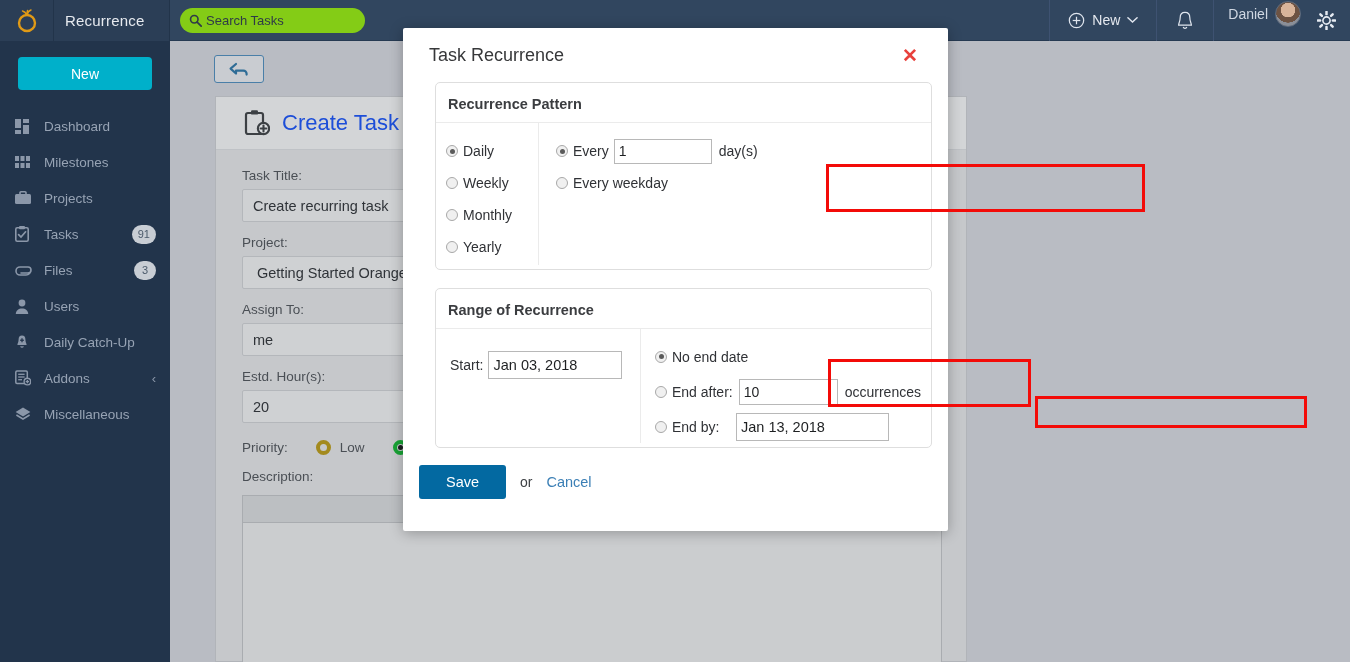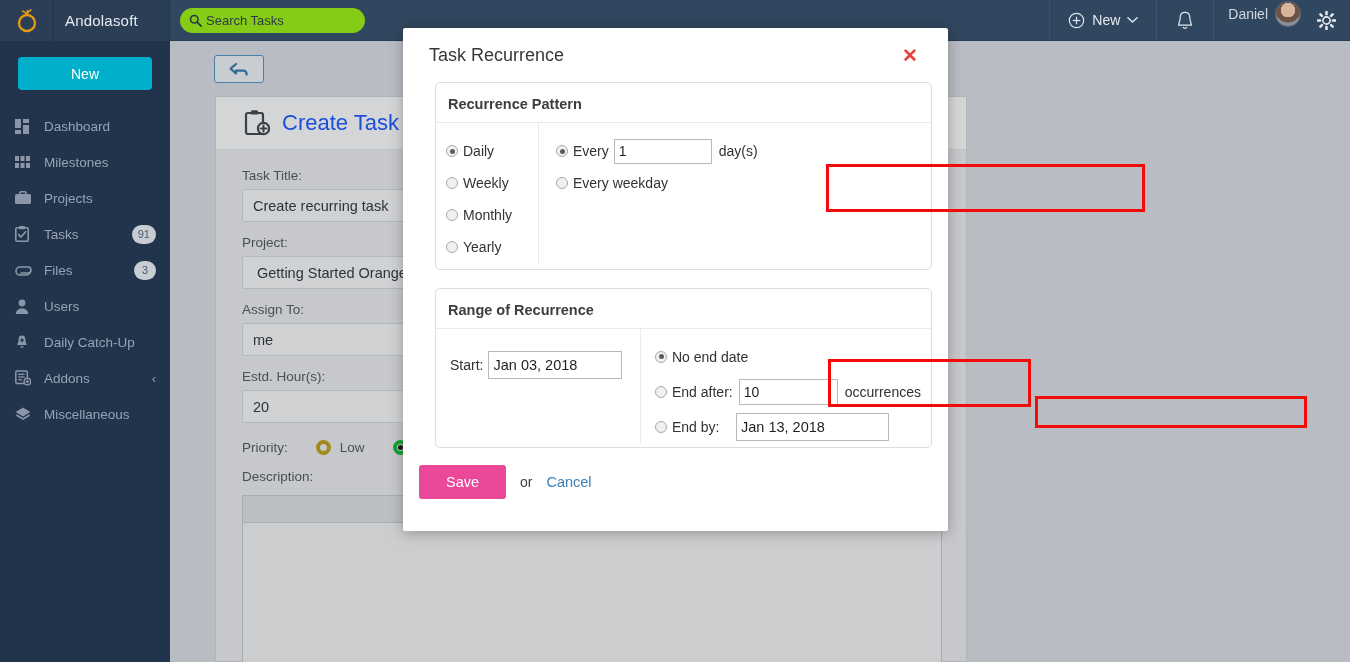--- a/index.html
+++ b/index.html
@@ -220,21 +220,21 @@
   .start-lbl { font-size: 14px; color: #303236; margin-right: 5px; }
 
   .end-row { display: flex; align-items: center; height: 35px; font-size: 14px; color: #303236; }
   .end-lbl { margin-right: 6px; }
 
   .modal-actions {
     display: flex; align-items: center; gap: 14px;
     padding: 17px 0 0 16px;
   }
   .save-btn {
-    width: 87px; height: 34px; background: #ec4899; border: none; border-radius: 3px;
+    width: 87px; height: 34px; background: #0369a1; border: none; border-radius: 3px;
     color: #fff; font-size: 14.5px; cursor: pointer;
     font-family: "Liberation Sans", sans-serif;
   }
   .or-text { font-size: 14px; color: #3d4044; }
   .cancel-link { font-size: 14.5px; color: #3b7fb5; cursor: pointer; text-decoration: none; }
 
   
   .hl { position: absolute; border: 3px solid #f30b08; pointer-events: none; }
   #hl-daily  { left: 423px; top: 136px; width: 319px; height: 48px; }
   #hl-start  { left: 425px; top: 331px; width: 203px; height: 48px; }
@@ -246,21 +246,21 @@
 <div id="app">
 
   <div class="topbar">
     <div class="logo-cell">
       <svg class="logo-mark" viewBox="0 0 26 26">
         <circle cx="13" cy="16" r="8" fill="none" stroke="#e09a16" stroke-width="2.4"></circle>
         <path d="M13 8 q1-4 4-5 M13 8 q-2-3.5-4.5-4 M13 8 q0-3 .5-4.5" stroke="#e09a16" stroke-width="1.5" fill="none" stroke-linecap="round"></path>
       </svg>
     </div>
     <div class="brand-cell">
-      <span class="brand-text">Andolasoft</span>
+      <span class="brand-text">Recurrence</span>
     </div>
 
     <div class="search-wrap">
       <div class="search-box">
         <svg class="search-icon" width="13" height="13" viewBox="0 0 16 16">
           <circle cx="6.5" cy="6.5" r="4.6" fill="none" stroke="#2f3a48" stroke-width="2"></circle>
           <line x1="10" y1="10" x2="15" y2="15" stroke="#2f3a48" stroke-width="2.2" stroke-linecap="round"></line>
         </svg>
         <span class="search-text">Search Tasks</span>
       </div>

